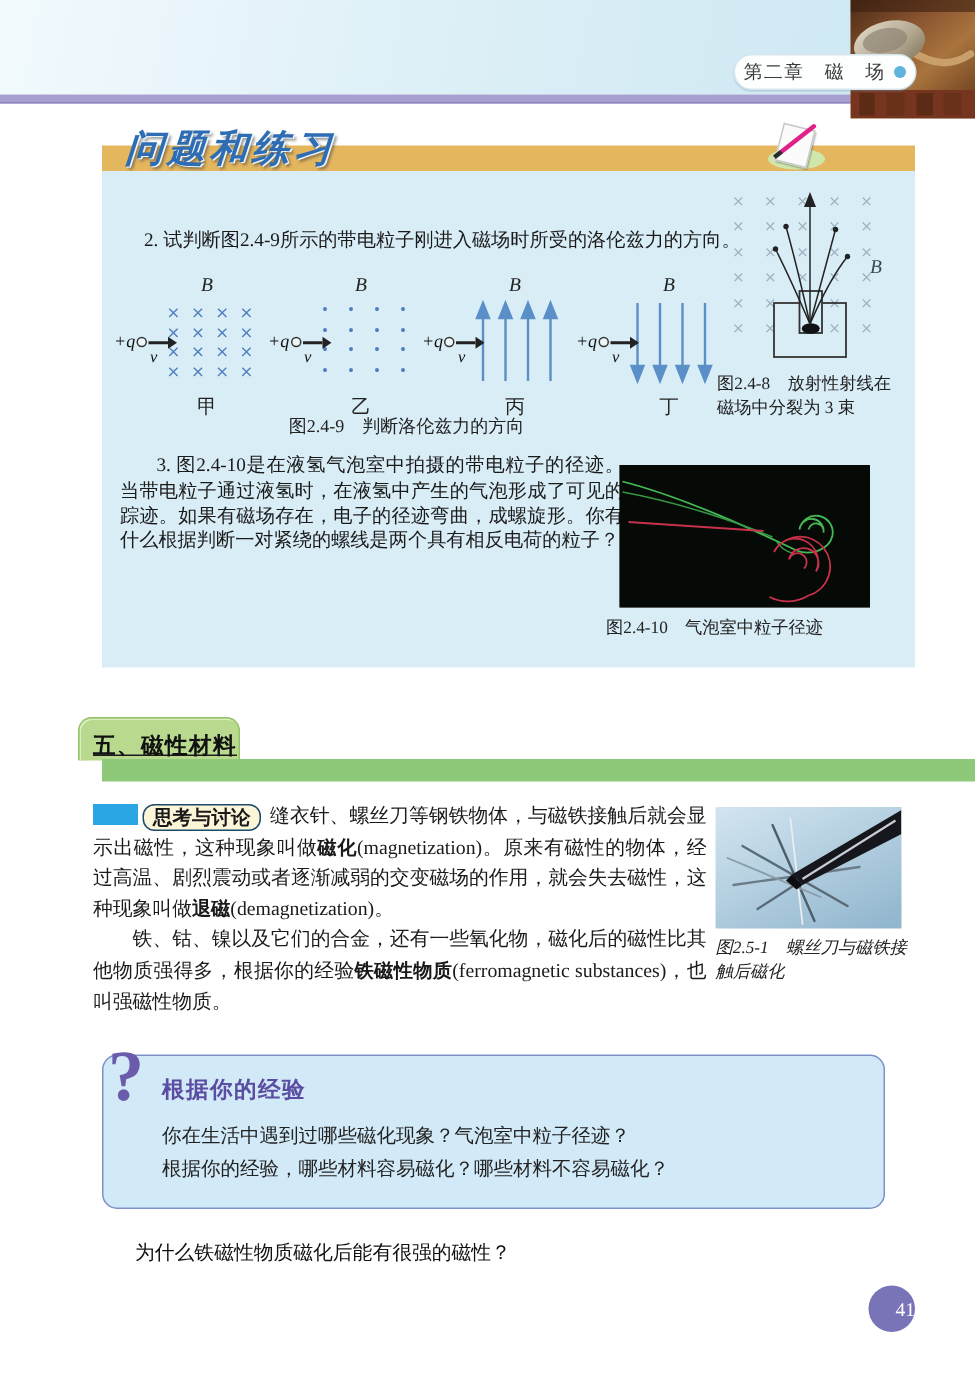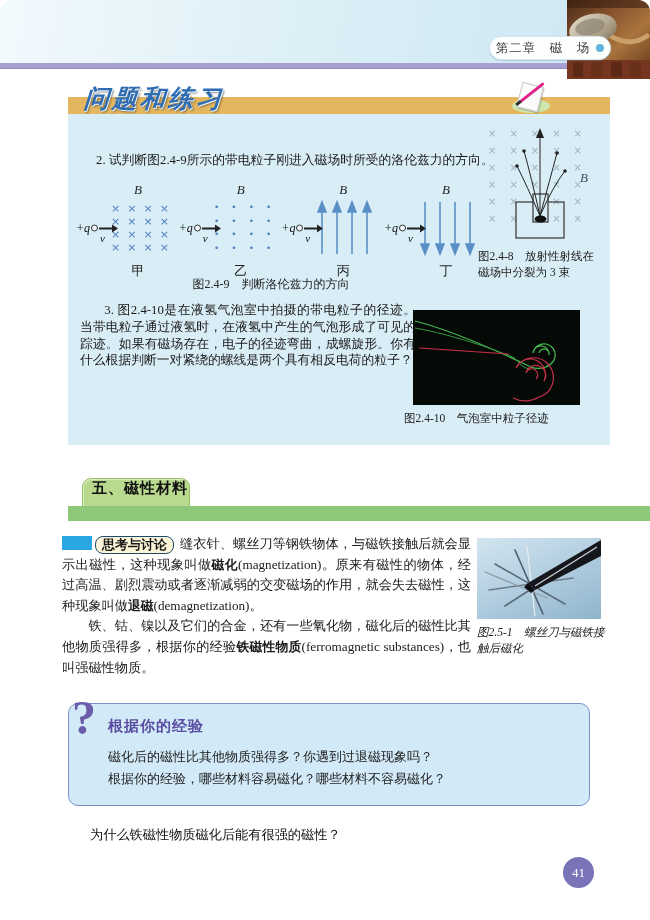--- a/index.html
+++ b/index.html
@@ -1,17 +1,17 @@
 <!DOCTYPE html>
 <html><head>
 <meta charset="utf-8">
 <style>
   html,body{margin:0;padding:0;background:#fff;}
   .page{position:relative;width:650px;height:920px;background:#ffffff;overflow:hidden;
-        font-family:"Liberation Serif",serif;color:#1a1a1a;border-radius:12px;}
+        font-family:"Liberation Serif",serif;color:#1a1a1a;}
 
   
   .header-band{position:absolute;left:0;top:0;width:650px;height:63px;
     background:linear-gradient(100deg,#f2fafd 0%,#ddeff7 45%,#cbe7f2 100%);}
   .purple-rule{position:absolute;left:0;top:63px;width:650px;height:5px;
     background:#a89fd1;border-bottom:1px solid #8f86c0;}
   .chapter-badge{position:absolute;left:489px;top:36px;width:120px;height:22px;
     background:#fdfefe;border:1px solid #d7e6ee;border-radius:12px;
     display:flex;align-items:center;justify-content:center;gap:6px;
     font-family:"Liberation Serif",serif;font-size:12.5px;color:#3a3a3a;letter-spacing:1px;
@@ -69,23 +69,23 @@
   .fig248{position:absolute;left:478px;top:124px;width:126px;}
   .fig248 svg{display:block;}
   .fig248-caption{margin-top:6px;width:122px;font-size:11.5px;line-height:16px;color:#222;}
 
   
   .bubble-photo{position:absolute;left:413px;top:310px;width:167px;height:95px;background:#060a06;}
   .fig2410-caption{position:absolute;left:404px;top:411px;width:186px;text-align:left;
     font-size:11.5px;color:#222;}
 
   
-  .section-tab{position:absolute;left:82px;top:478px;width:106px;height:28px;
+  .section-tab{position:absolute;left:52px;top:478px;width:106px;height:28px;
     background:#b9da8e;border:1px solid #94c268;border-bottom:none;border-radius:9px 9px 0 0;
-    display:flex;align-items:flex-start;box-shadow:inset 1px 1px 0 #dcedc2;}
+    display:flex;align-items:flex-end;box-shadow:inset 1px 1px 0 #dcedc2;text-decoration:underline;}
   .section-tab span{font-family:"Liberation Sans",sans-serif;font-weight:bold;
     font-size:15px;color:#111;padding-left:9px;letter-spacing:1px;}
   .section-bar{position:absolute;left:68px;top:506px;right:0;height:15px;background:#8dc979;}
 
   
   .mag-text{position:absolute;left:62px;top:534px;width:409px;font-size:13.2px;
     line-height:20.6px;text-align:justify;}
   .mag-text p{margin:0;}
   .mag-text .p2{text-indent:2em;}
   .topic-chip{display:inline-block;width:30px;height:14px;background:#2ba6e4;
@@ -106,22 +106,22 @@
     background:#d2eaf8;border:1.5px solid #7d90c9;border-radius:10px;}
   .qmark-icon{position:absolute;left:72px;top:694px;font-family:"Liberation Serif",serif;
     font-weight:900;font-size:48px;color:#6a5caa;line-height:1;}
   .think-title{position:absolute;left:108px;top:717px;font-family:"Liberation Sans",sans-serif;
     font-weight:bold;font-size:15px;color:#5b4da1;letter-spacing:1px;}
   .think-line1{position:absolute;left:108px;top:748px;font-size:13px;color:#222;}
   .think-line2{position:absolute;left:108px;top:770px;font-size:13px;color:#222;}
 
   .bottom-question{position:absolute;left:90px;top:826px;font-size:13.2px;color:#111;}
 
-  .page-num{position:absolute;left:563px;top:857px;width:31px;height:31px;border-radius:50%;
-    background:#7973b8;color:#fff;display:flex;align-items:center;justify-content:center;
+  .page-num{position:absolute;left:579px;top:857px;width:31px;height:31px;border-radius:50%;
+    background:#7973b8;color:#fff;display:flex;align-items:center;justify-content:flex-end;
     font-size:13px;font-family:"Liberation Serif",serif;}
 </style>
 </head>
 <body>
 
 <div class="page">
 
   <div class="header-band"></div>
   <div class="purple-rule"></div>
   <div class="deco-photo">
@@ -325,21 +325,21 @@
       <polygon points="124,2 124,18 58,52 51,45" fill="#15171c"></polygon>
       <line x1="120" y1="9" x2="58" y2="48" stroke="#c9ced6" stroke-width="1.4"></line>
       <polygon points="58,52 51,45 47,49 54,55" fill="#0c0d10"></polygon>
     </svg>
   </div>
   <div class="fig251-caption">图2.5-1　螺丝刀与磁铁接触后磁化</div>
 
   <div class="think-box"></div>
   <div class="qmark-icon">?</div>
   <div class="think-title">根据你的经验</div>
-  <div class="think-line1">磁化后的磁性比其他物质强得多？你遇到过退磁现象吗？</div>
+  <div class="think-line1">你在生活中遇到过哪些磁化现象？气泡室中粒子径迹？</div>
   <div class="think-line2">根据你的经验，哪些材料容易磁化？哪些材料不容易磁化？</div>
 
   <div class="bottom-question">为什么铁磁性物质磁化后能有很强的磁性？</div>
 
   <div class="page-num">
     <span>41</span>
   </div>
 
 </div>
 

